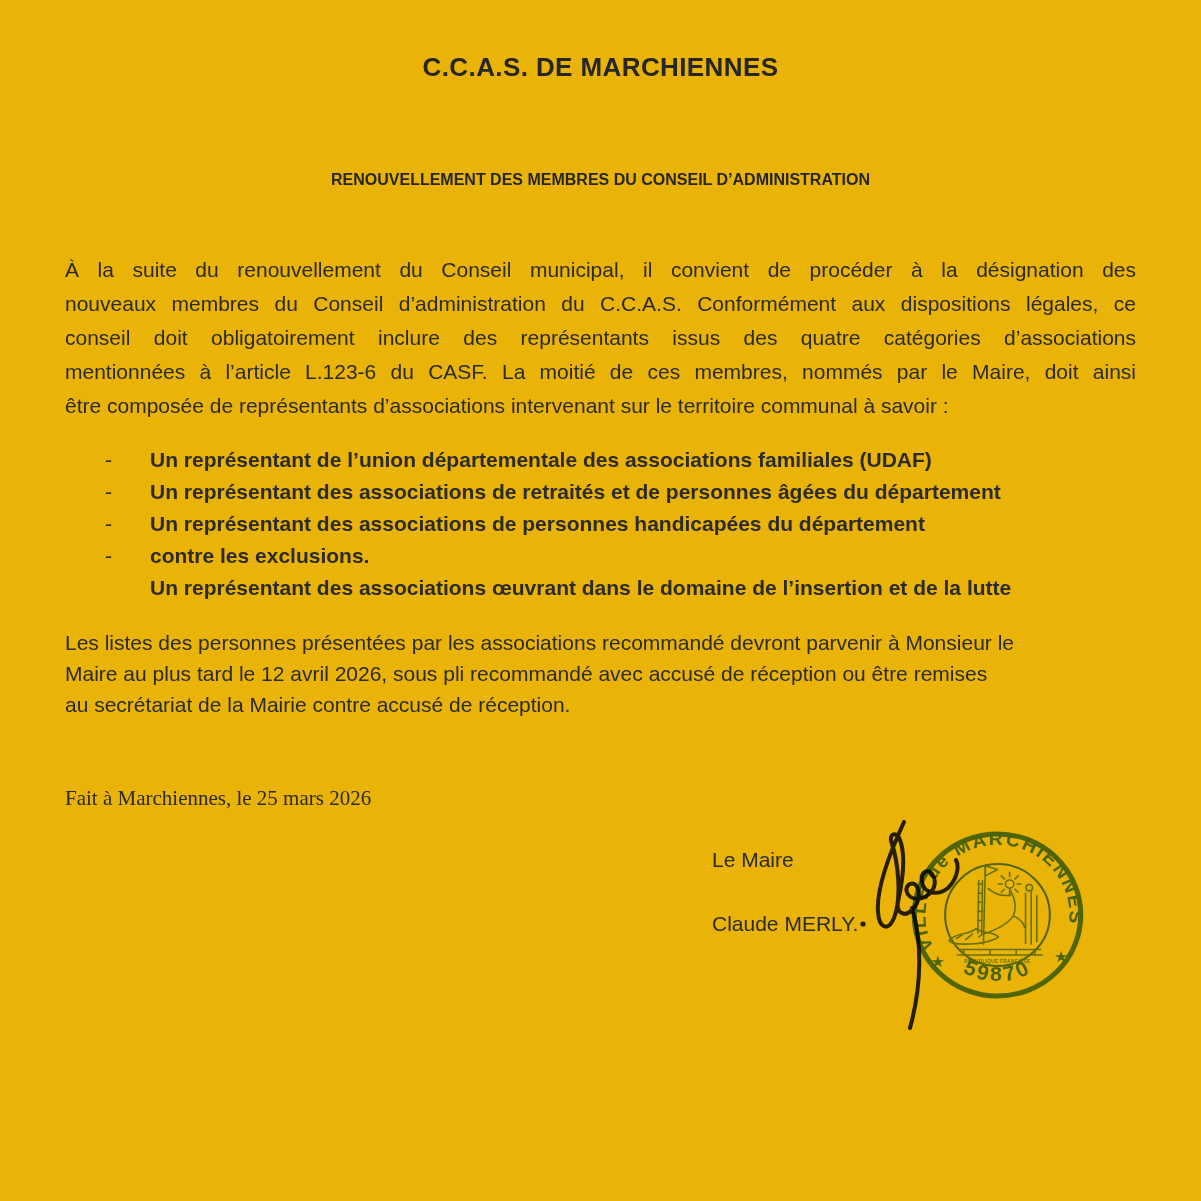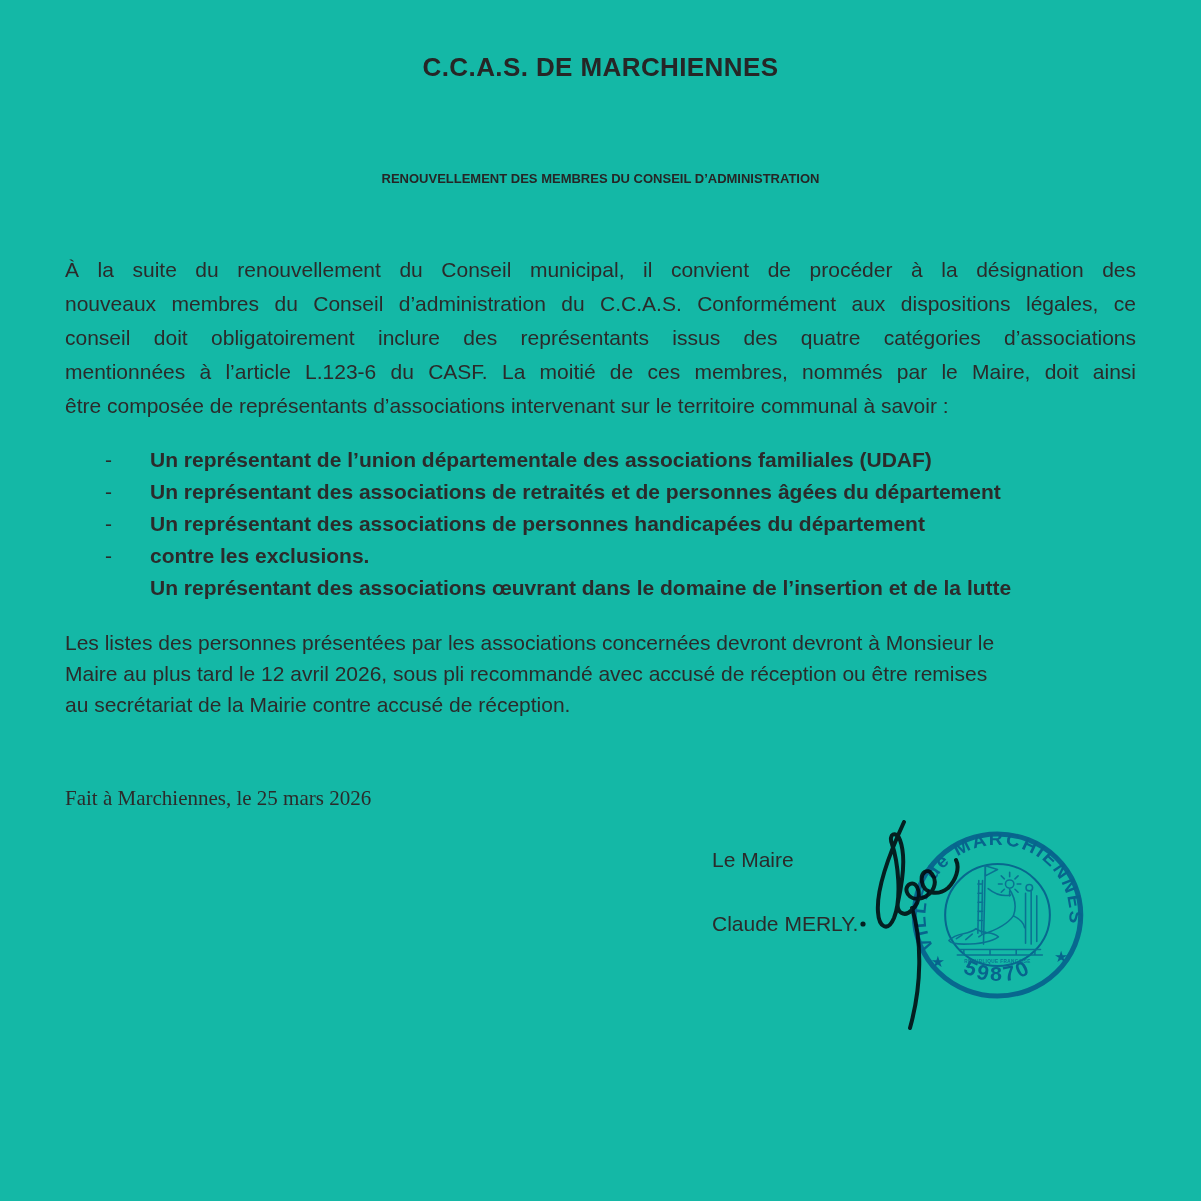--- a/index.html
+++ b/index.html
@@ -1,32 +1,32 @@
 <!DOCTYPE html>
 <html><head>
 <meta charset="utf-8">
 <style>
   html,body{margin:0;padding:0;background:#e8e8e8;}
   .page{
     position:relative;
     width:1201px;height:1201px;
     margin:0 auto;
-    background:#14b8a6;
+    background:#eab308;
     font-family:"Liberation Sans", sans-serif;
     color:#2a2a2a;
     overflow:hidden;
   }
   .doc-title{
     position:absolute;top:52px;left:65px;width:1071px;
     text-align:center;font-size:26px;font-weight:bold;
     letter-spacing:0.4px;color:#262626;
   }
   .doc-subtitle{
     position:absolute;top:171px;left:65px;width:1071px;
-    text-align:center;font-size:13px;font-weight:bold;color:#262626;
+    text-align:center;font-size:16px;font-weight:bold;color:#262626;
   }
   .para{
     position:absolute;left:65px;width:1071px;
     font-size:21px;color:#2b2b2b;
   }
   .para-intro{top:253px;line-height:34px;}
   .para-deadline{top:627px;line-height:31px;}
   .jline{text-align:justify;text-align-last:justify;}
   .nline{text-align:left;}
   .bullet-list{
@@ -99,21 +99,21 @@
     <div class="li">
       <span class="dash">-</span>
       <span class="li-text">
         <span class="line">contre les exclusions.</span>
         <span class="line">Un représentant des associations œuvrant dans le domaine de l’insertion et de la lutte</span>
       </span>
     </div>
   </div>
 
   <div class="para para-deadline">
-    <div class="nline">Les listes des personnes présentées par les associations concernées devront devront à Monsieur le</div>
+    <div class="nline">Les listes des personnes présentées par les associations recommandé devront parvenir à Monsieur le</div>
     <div class="nline">Maire au plus tard le 12 avril 2026, sous pli recommandé avec accusé de réception ou être remises</div>
     <div class="nline">au secrétariat de la Mairie contre accusé de réception.</div>
   </div>
 
   <div class="place-date">Fait à Marchiennes, le 25 mars 2026</div>
 
   <div class="sign-role">Le Maire</div>
   <div class="sign-name">Claude MERLY.</div>
 
   <svg class="stamp" viewBox="0 0 200 200" preserveAspectRatio="none" aria-hidden="true">

